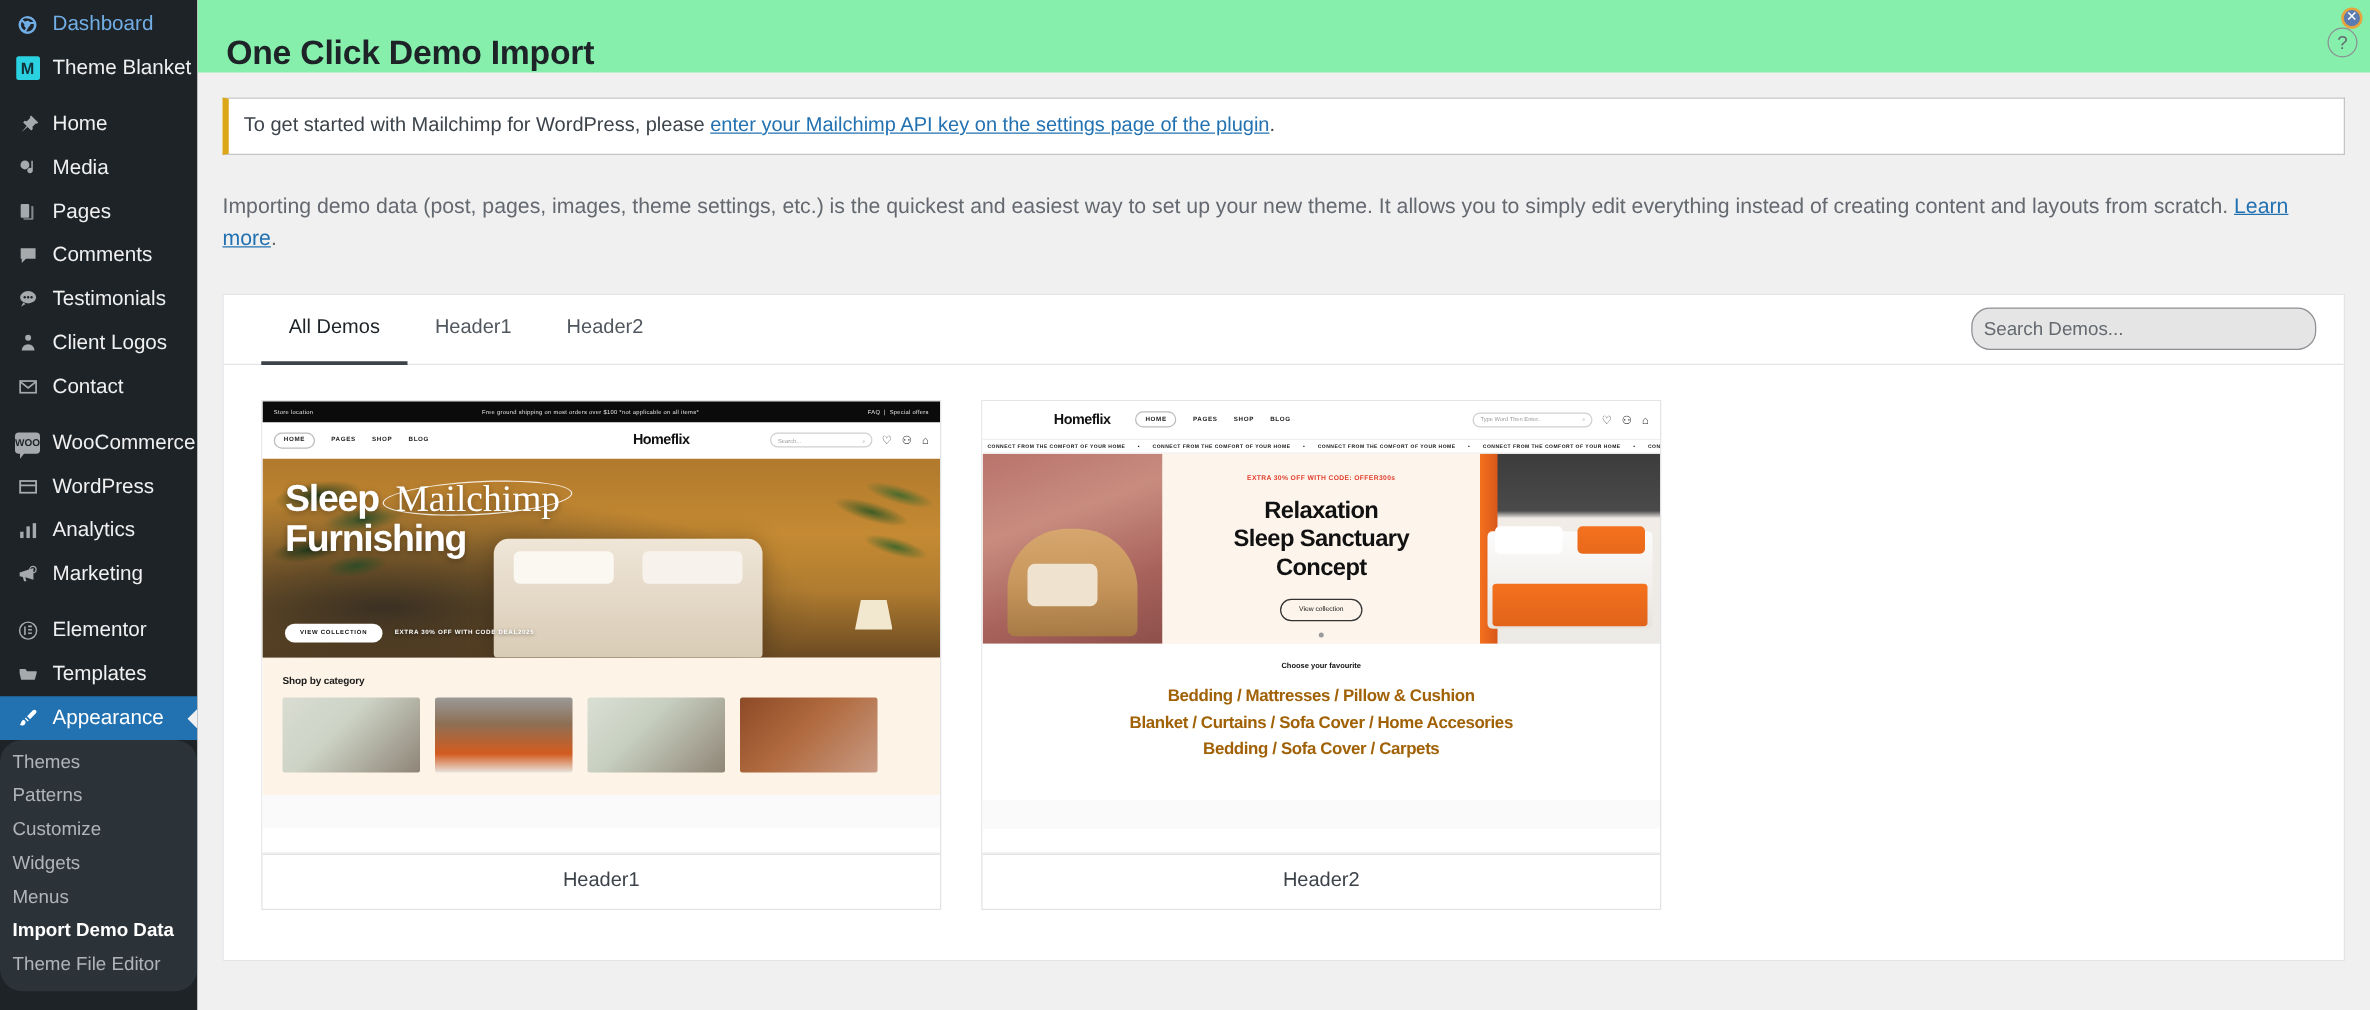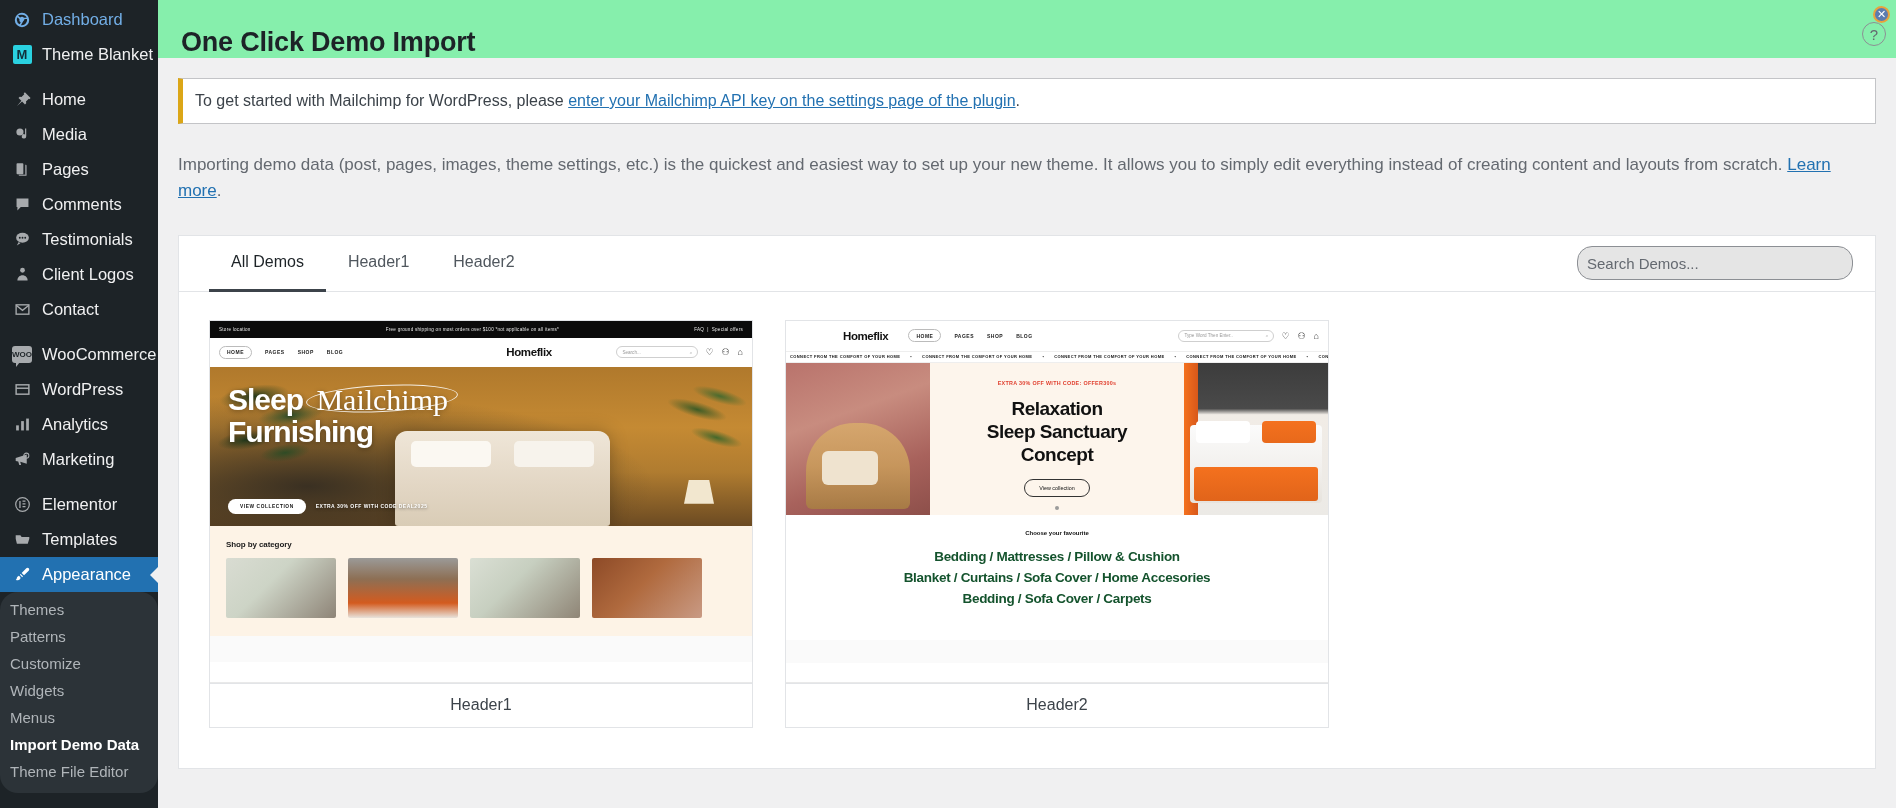--- a/index.html
+++ b/index.html
@@ -426,21 +426,21 @@
     background: linear-gradient(90deg,#f4711e,#d8581a);
   }
   .fav {
     background: #fff;
     padding: 15px 10px 0 10px;
     height: 125px;
     text-align: center;
   }
   .fav-kicker { font-size: 6px; font-weight: bold; color: #111; margin-bottom: 10px; }
   .fav-line {
-    font-size: 13.5px; font-weight: bold; color: #14532d;
+    font-size: 13.5px; font-weight: bold; color: #a16207;
     line-height: 1.56; letter-spacing: -.3px;
   }
   .card2-tail { background: #fafafa; height: 23px; }
 </style>
 </head>
 <body>
 
 <nav class="sidebar">
 
   <div class="menu-item first">

